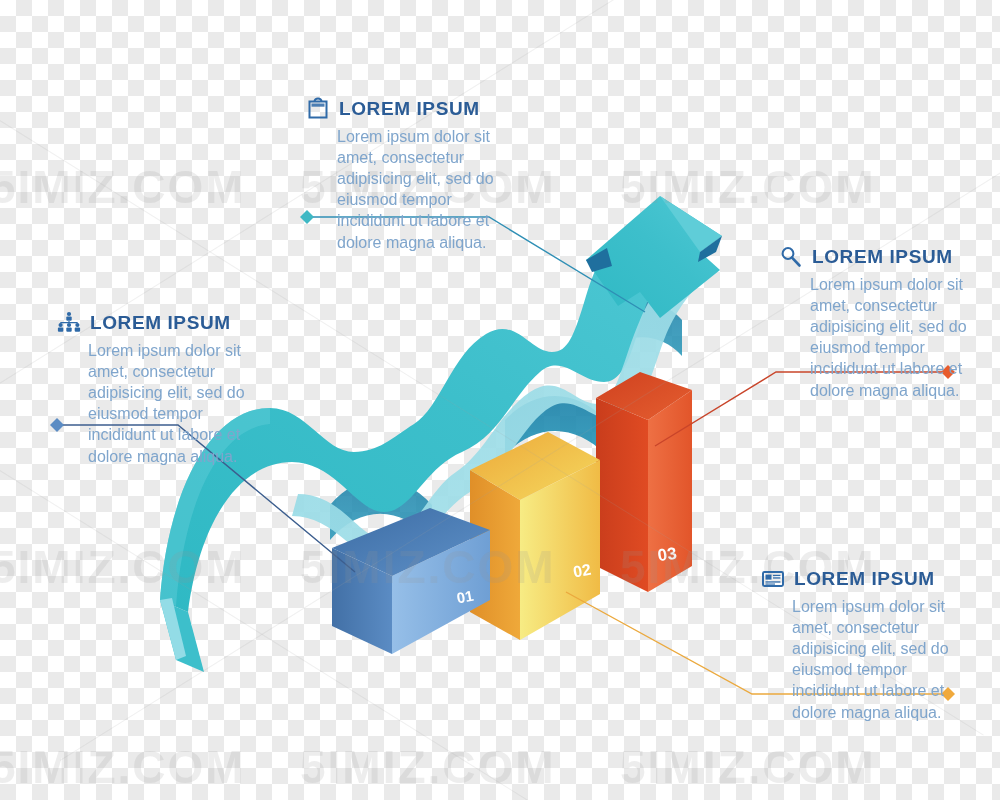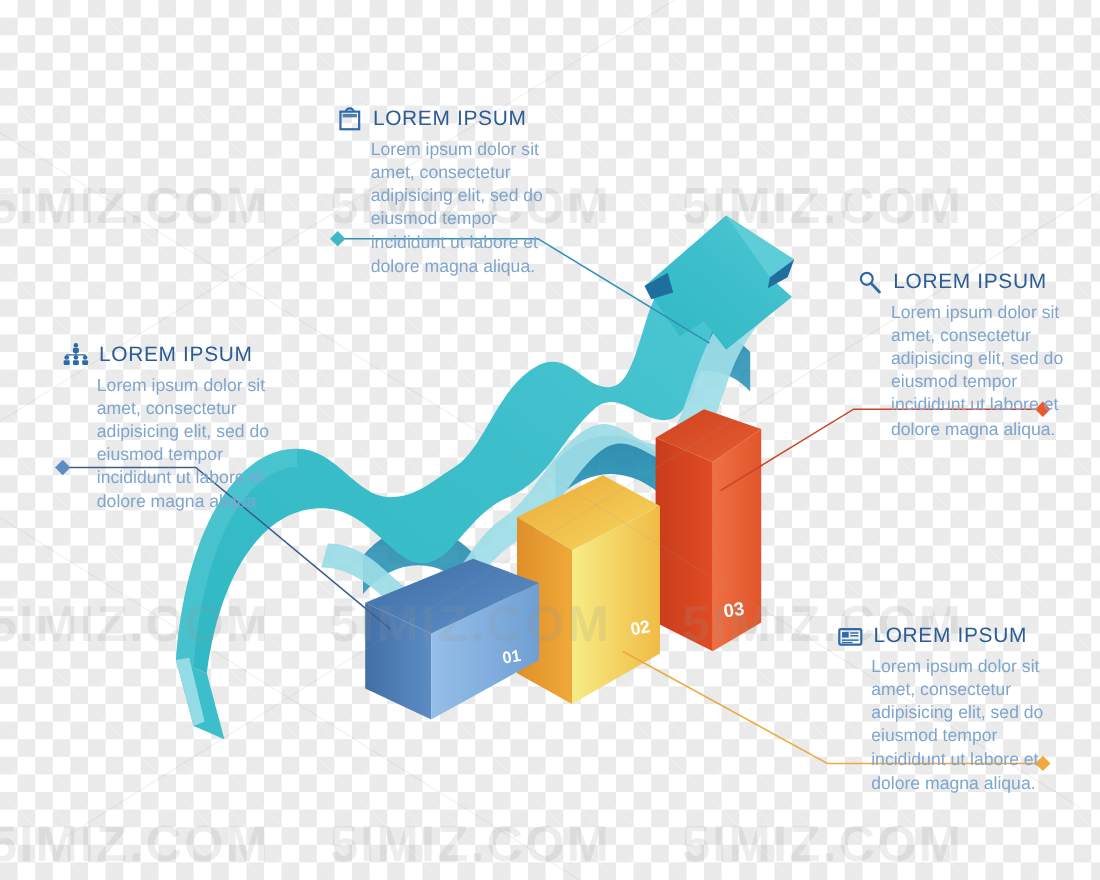--- a/index.html
+++ b/index.html
@@ -14,21 +14,21 @@
     background-position:0 0,16px 16px;
   }
   #stage{position:absolute;inset:0;}
   .artboard{position:absolute;left:0;top:0;width:1000px;height:800px;}
 
   
   .info{position:absolute;width:230px;}
   .info .head{display:flex;align-items:center;gap:8px;margin-bottom:4px;}
   .info .ico{width:26px;height:26px;flex:0 0 26px;display:block;}
   .info .title{
-    font-size:19px;letter-spacing:.6px;color:#2b5c96;font-weight:400;
+    font-size:19px;letter-spacing:.6px;color:#2b5c96;font-weight:700;
     white-space:nowrap;
   }
   .info .body{
     font-size:16px;line-height:1.32;color:#7fa5cc;
     margin-left:34px;
   }
   .info.left .body{margin-left:34px;}
   #blk-top{left:305px;top:96px;width:200px;}
   #blk-top .body{margin-left:32px;width:170px;}
   #blk-left{left:56px;top:310px;width:215px;}

